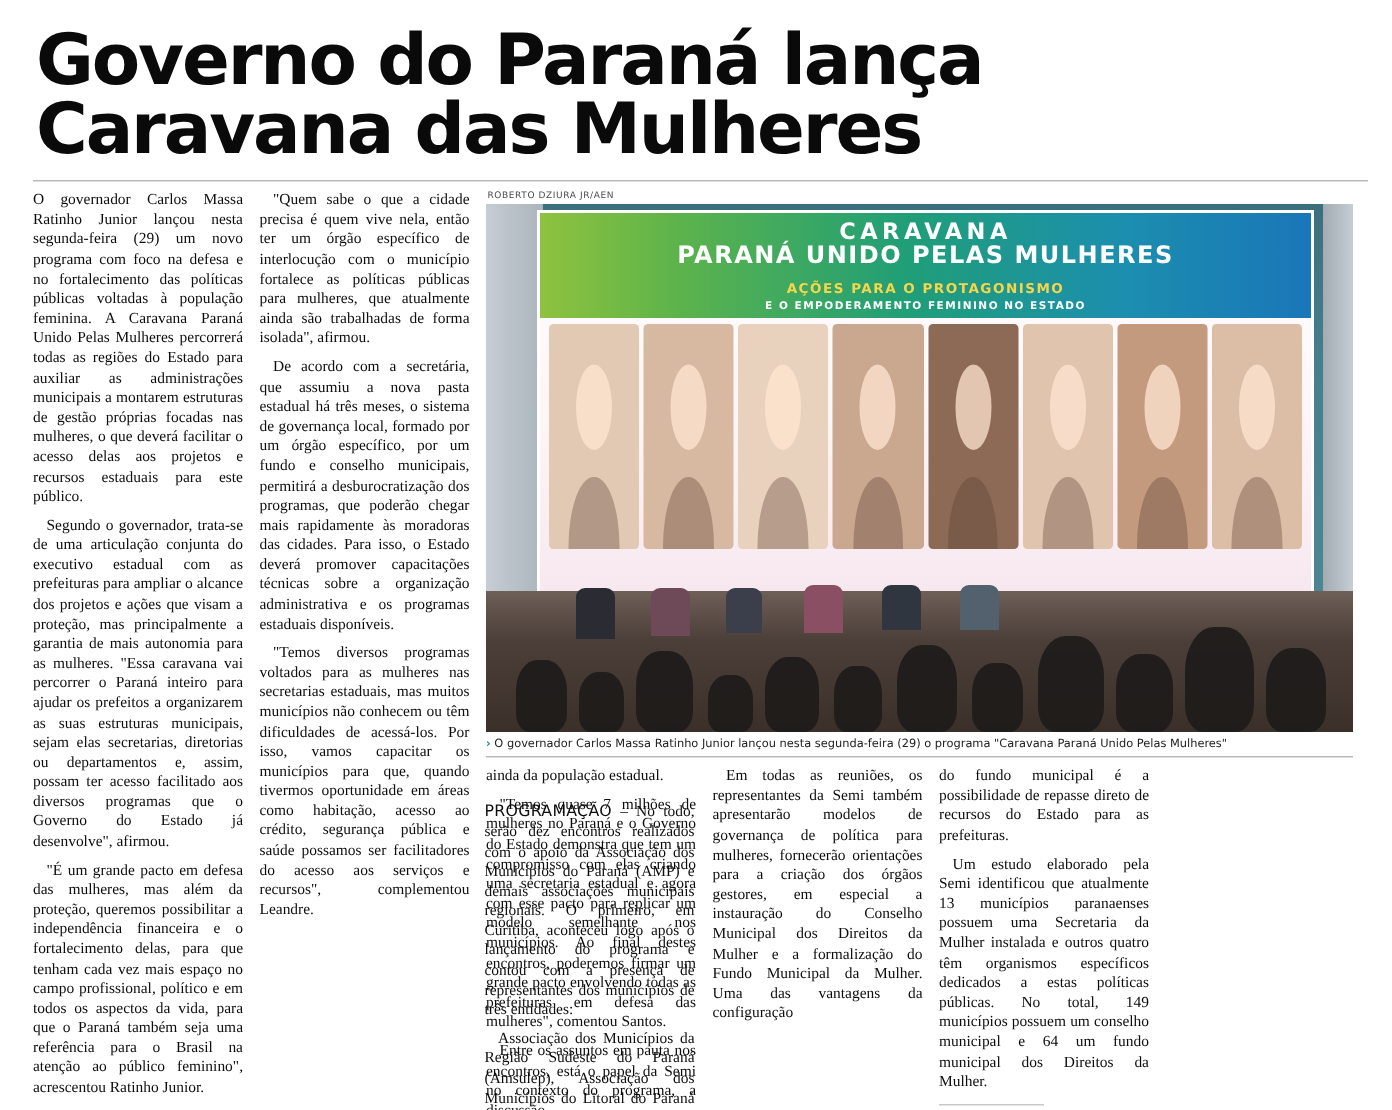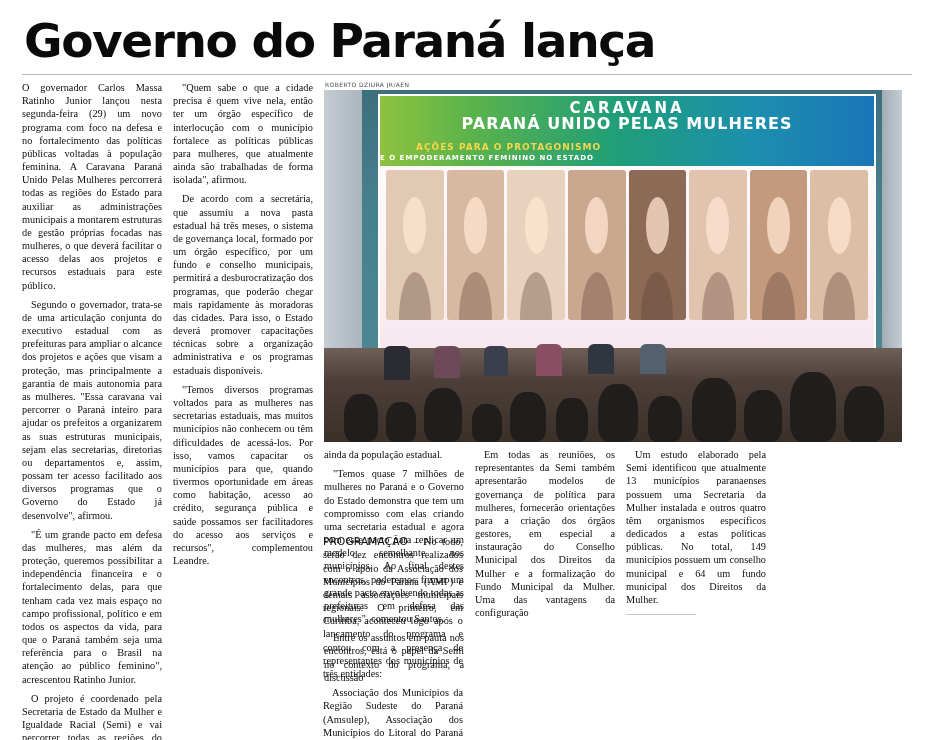--- a/index.html
+++ b/index.html
@@ -81,21 +81,21 @@
     background: #b8c2cf;
   }
   
   .backdrop {
     position: absolute;
     left: 38px; top: 0; right: 20px; height: 286px;
     background: linear-gradient(180deg,#3c6f7d 0%, #47808d 40%, #4d8793 100%);
   }
   .banner {
     position: absolute;
-    left: 54px; top: 4px; right: 26px; height: 274px;
+    left: 34px; top: 4px; right: 26px; height: 274px;
     background: linear-gradient(180deg,#ffffff 0%,#fdf4f7 55%,#f6e6ee 100%);
     border: 2px solid #ffffff;
   }
   .banner-top {
     position: absolute; left: 0; top: 0; width: 100%; height: 70px;
     background: linear-gradient(90deg,#8fc23f 0%, #5cb34b 18%, #1f9e78 48%, #1c8fae 75%, #1a76b8 100%);
   }
   .banner-t1 {
     position: absolute; top: 3px; left: 0; width: 100%;
     text-align: center;
@@ -105,28 +105,28 @@
   }
   .banner-t2 {
     position: absolute; top: 18px; left: 0; width: 100%;
     text-align: center;
     font-family: "DejaVu Sans", sans-serif;
     font-weight: bold; font-size: 16px; letter-spacing: 1px;
     color: #ffffff;
   }
   .banner-t3 {
     position: absolute; top: 46px; left: 0; width: 100%;
-    text-align: left;
+    text-align: center;
     font-family: "DejaVu Sans", sans-serif;
     font-weight: bold; font-size: 9px; letter-spacing: 1px;
     color: #f6d64a;
-    margin-left: 36px;
   }
   .banner-t4 {
     position: absolute; top: 58px; left: 0; width: 100%;
+    text-align: center;
     font-family: "DejaVu Sans", sans-serif;
     font-weight: bold; font-size: 7px; letter-spacing: 1px;
     color: #ffffff;
   }
   .faces {
     position: absolute; top: 74px; left: 6px; right: 6px; height: 150px;
     display: flex; gap: 3px;
   }
   .face {
     flex: 1;
@@ -213,20 +213,21 @@
     width: 70px;
   }
 </style>
 </head>
 <body>
 
 <div class="page">
 
   <h1 class="headline">
     <span class="l1">Governo do Paraná lança</span>
+    <span class="l2">Caravana das Mulheres</span>
   </h1>
 
   <div class="rule-top"></div>
 
   <div class="grid">
 
     <div class="col">
       <p class="noindent">O governador Carlos Massa Ratinho Junior lançou nesta segunda-feira (29) um novo programa com foco na defesa e no fortalecimento das políticas públicas voltadas à população feminina. A Caravana Paraná Unido Pelas Mulheres percorrerá todas as regiões do Estado para auxiliar as administrações municipais a montarem estruturas de gestão próprias focadas nas mulheres, o que deverá facilitar o acesso delas aos projetos e recursos estaduais para este público.</p>
       <p>Segundo o governador, trata-se de uma articulação conjunta do executivo estadual com as prefeituras para ampliar o alcance dos projetos e ações que visam a proteção, mas principalmente a garantia de mais autonomia para as mulheres. "Essa caravana vai percorrer o Paraná inteiro para ajudar os prefeitos a organizarem as suas estruturas municipais, sejam elas secretarias, diretorias ou departamentos e, assim, possam ter acesso facilitado aos diversos programas que o Governo do Estado já desenvolve", afirmou.</p>
       <p>"É um grande pacto em defesa das mulheres, mas além da proteção, queremos possibilitar a independência financeira e o fortalecimento delas, para que tenham cada vez mais espaço no campo profissional, político e em todos os aspectos da vida, para que o Paraná também seja uma referência para o Brasil na atenção ao público feminino", acrescentou Ratinho Junior.</p>
@@ -282,31 +283,36 @@
           <div class="head" style="left:520px; width:40px; height:56px;"></div>
           <div class="seated" style="left:60px;  bottom:62px; width:26px; height:34px; background:#2b2b33;"></div>
           <div class="seated" style="left:110px; bottom:64px; width:26px; height:32px; background:#6e4a58;"></div>
           <div class="seated" style="left:160px; bottom:66px; width:24px; height:30px; background:#3a3f4b;"></div>
           <div class="seated" style="left:212px; bottom:66px; width:26px; height:32px; background:#8a4f63;"></div>
           <div class="seated" style="left:264px; bottom:68px; width:26px; height:30px; background:#2f3640;"></div>
           <div class="seated" style="left:316px; bottom:68px; width:26px; height:30px; background:#53606e;"></div>
         </div>
       </div>
 
+      <div class="caption">
+        <span class="arrow">›</span>
+        <span>O governador Carlos Massa Ratinho Junior lançou nesta segunda-feira (29) o programa "Caravana Paraná Unido Pelas Mulheres"</span>
+      </div>
 
       <div class="lower">
         <div class="col">
           <p class="noindent">ainda da população estadual.</p>
           <p>"Temos quase 7 milhões de mulheres no Paraná e o Governo do Estado demonstra que tem um compromisso com elas criando uma secretaria estadual e agora com esse pacto para replicar um modelo semelhante nos municípios. Ao final destes encontros, poderemos firmar um grande pacto envolvendo todas as prefeituras em defesa das mulheres", comentou Santos.</p>
           <p>Entre os assuntos em pauta nos encontros, está o papel da Semi no contexto do programa, a discussão</p>
         </div>
         <div class="col">
           <p>Em todas as reuniões, os representantes da Semi também apresentarão modelos de governança de política para mulheres, fornecerão orientações para a criação dos órgãos gestores, em especial a instauração do Conselho Municipal dos Direitos da Mulher e a formalização do Fundo Municipal da Mulher. Uma das vantagens da configuração</p>
         </div>
         <div class="col">
+          <p class="noindent">do fundo municipal é a possibilidade de repasse direto de recursos do Estado para as prefeituras.</p>
           <p>Um estudo elaborado pela Semi identificou que atualmente 13 municípios paranaenses possuem uma Secretaria da Mulher instalada e outros quatro têm organismos específicos dedicados a estas políticas públicas. No total, 149 municípios possuem um conselho municipal e 64 um fundo municipal dos Direitos da Mulher.</p>
           <div class="signoff">
             
             
           </div>
         </div>
       </div>
     </div>
 
   </div>

